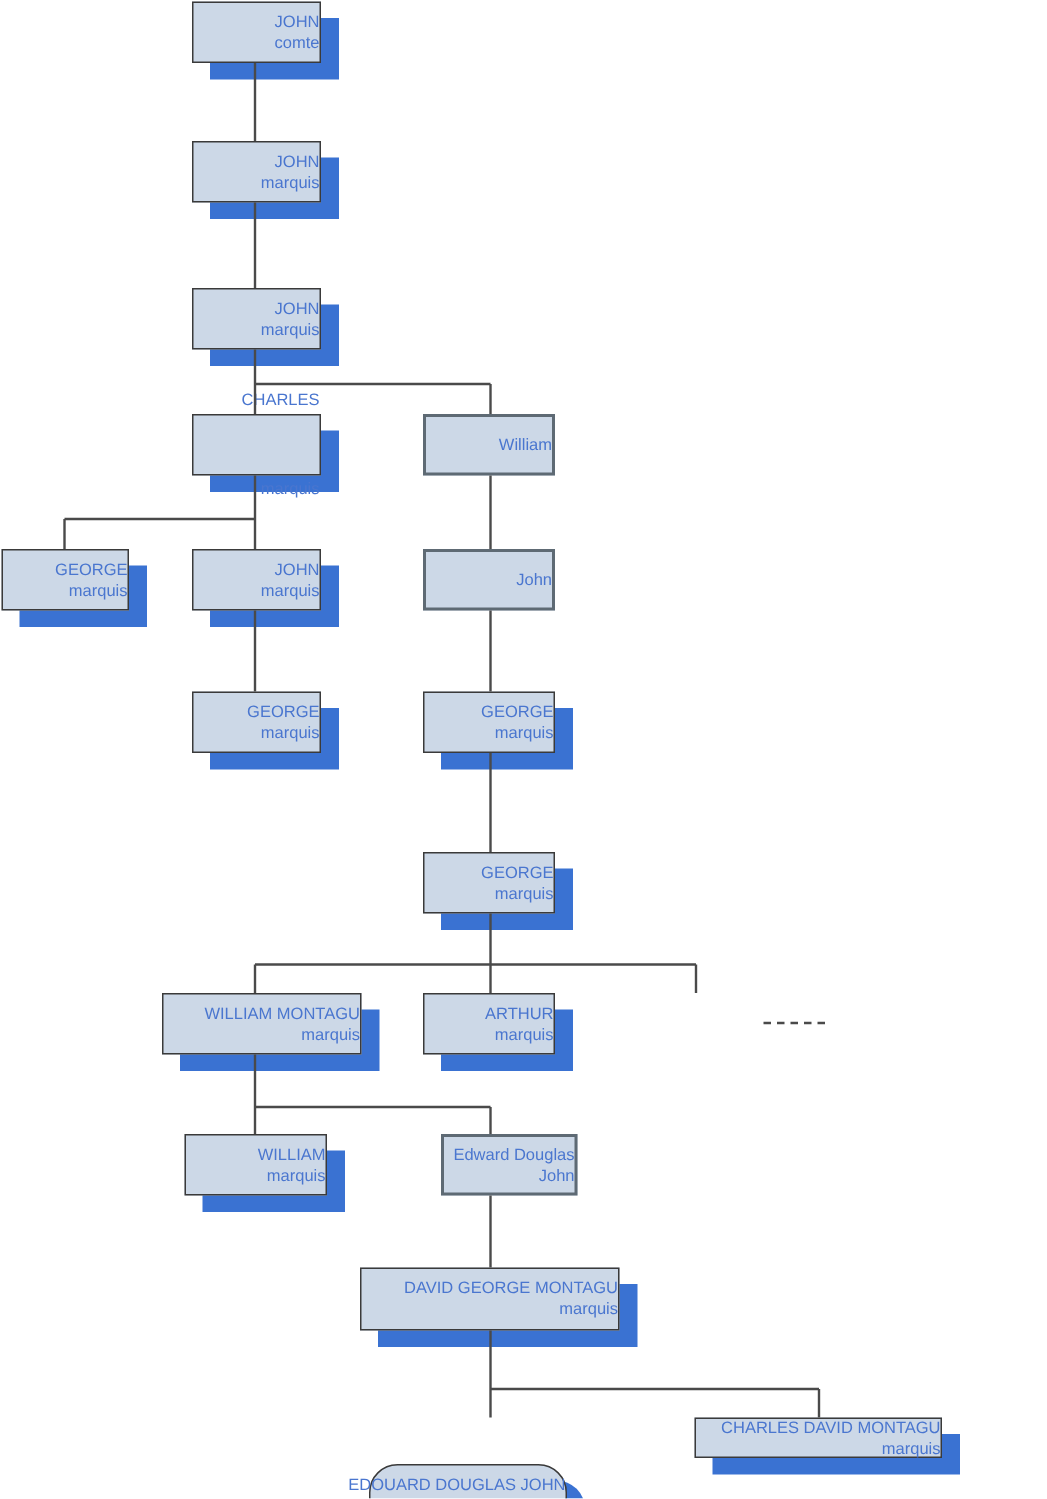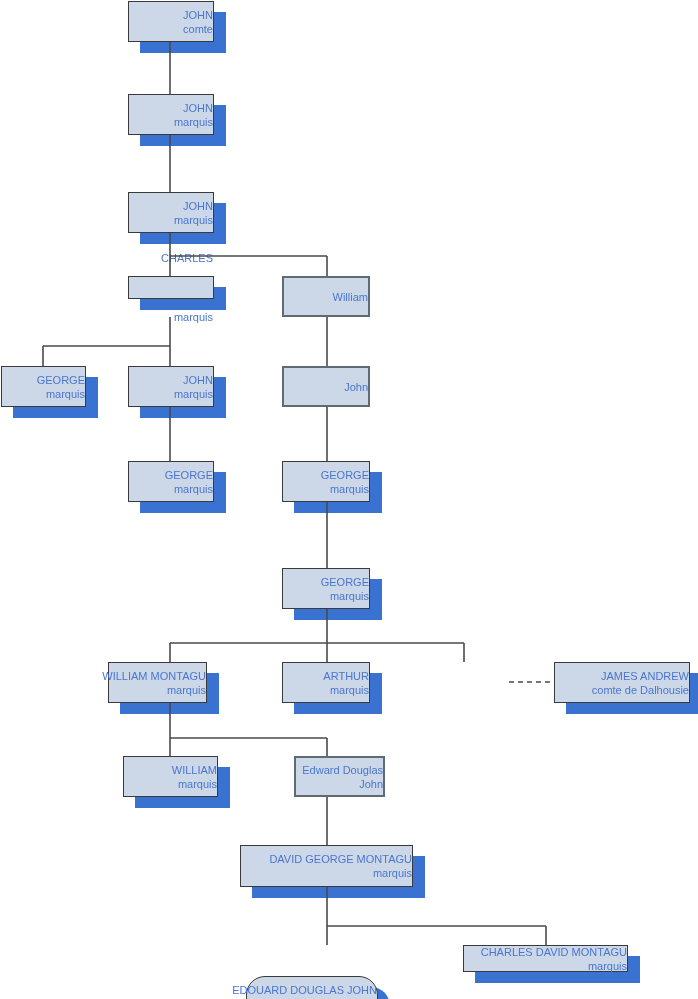--- a/index.html
+++ b/index.html
@@ -86,21 +86,21 @@
       <span>comte</span>
     </div>
     <div class="node shadowed" style="left: 128px; top: 94px; width: 86px; height: 41px;">
       <span>JOHN</span>
       <span>marquis</span>
     </div>
     <div class="node shadowed" style="left: 128px; top: 192px; width: 86px; height: 41px;">
       <span>JOHN</span>
       <span>marquis</span>
     </div>
-    <div class="node shadowed" style="left: 128px; top: 276px; width: 86px; height: 23px; gap: 45px;">
+    <div class="node shadowed" style="left: 128px; top: 276px; width: 86px; height: 41px; gap: 45px;">
       <span>CHARLES</span>
       <span>marquis</span>
     </div>
     <div class="node plain" style="left: 282px; top: 276px; width: 88px; height: 41px;">
       <span>William</span>
     </div>
     <div class="node shadowed" style="left: 1px; top: 366px; width: 85px; height: 41px;">
       <span>GEORGE</span>
       <span>marquis</span>
     </div>
@@ -116,31 +116,27 @@
       <span>marquis</span>
     </div>
     <div class="node shadowed" style="left: 282px; top: 461px; width: 88px; height: 41px;">
       <span>GEORGE</span>
       <span>marquis</span>
     </div>
     <div class="node shadowed" style="left: 282px; top: 568px; width: 88px; height: 41px;">
       <span>GEORGE</span>
       <span>marquis</span>
     </div>
-    <div class="node shadowed" style="left: 108px; top: 662px; width: 99px; height: 41px;">
+    <div class="node shadowed" style="left: 108px; top: 662px; width: 133px; height: 41px;">
       <span>WILLIAM MONTAGU</span>
       <span>marquis</span>
     </div>
     <div class="node shadowed" style="left: 282px; top: 662px; width: 88px; height: 41px;">
       <span>ARTHUR</span>
       <span>marquis</span>
-    </div>
-    <div class="node shadowed" style="left: 554px; top: 662px; width: 136px; height: 41px;">
-      <span>JAMES ANDREW</span>
-      <span>comte de Dalhousie</span>
     </div>
     <div class="node shadowed" style="left: 123px; top: 756px; width: 95px; height: 41px;">
       <span>WILLIAM</span>
       <span>marquis</span>
     </div>
     <div class="node plain" style="left: 282px; top: 756px; width: 91px; height: 41px; margin-left: 12px;">
       <span>Edward Douglas</span>
       <span>John</span>
     </div>
     <div class="node shadowed" style="left: 240px; top: 845px; width: 173px; height: 42px;">

